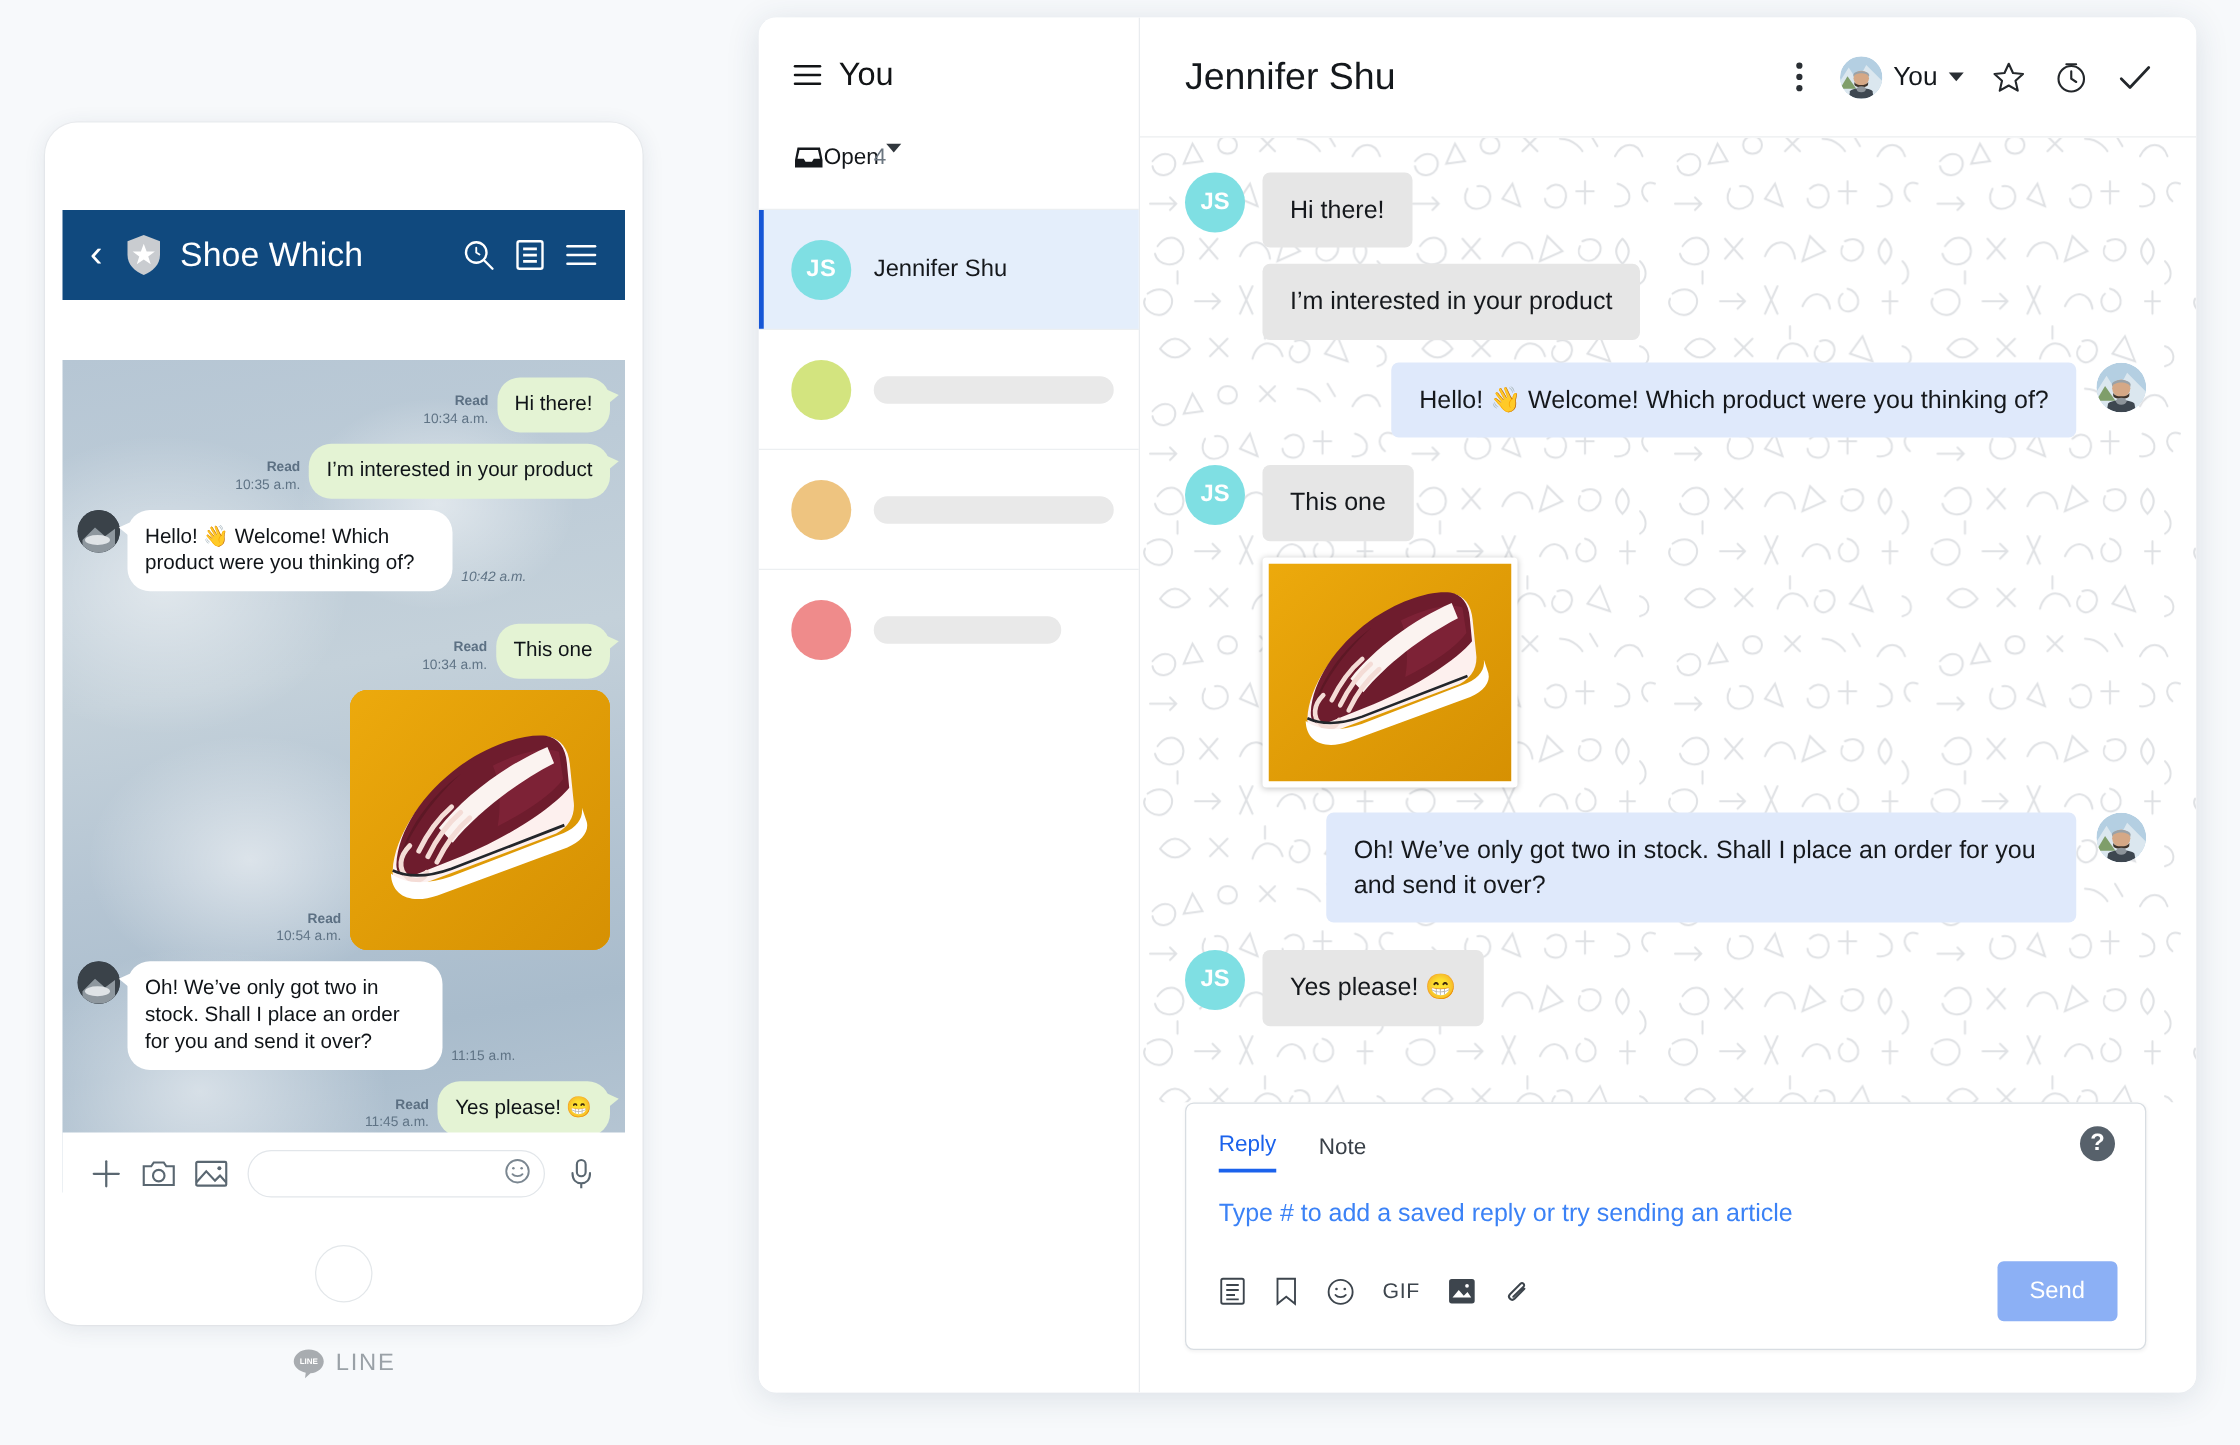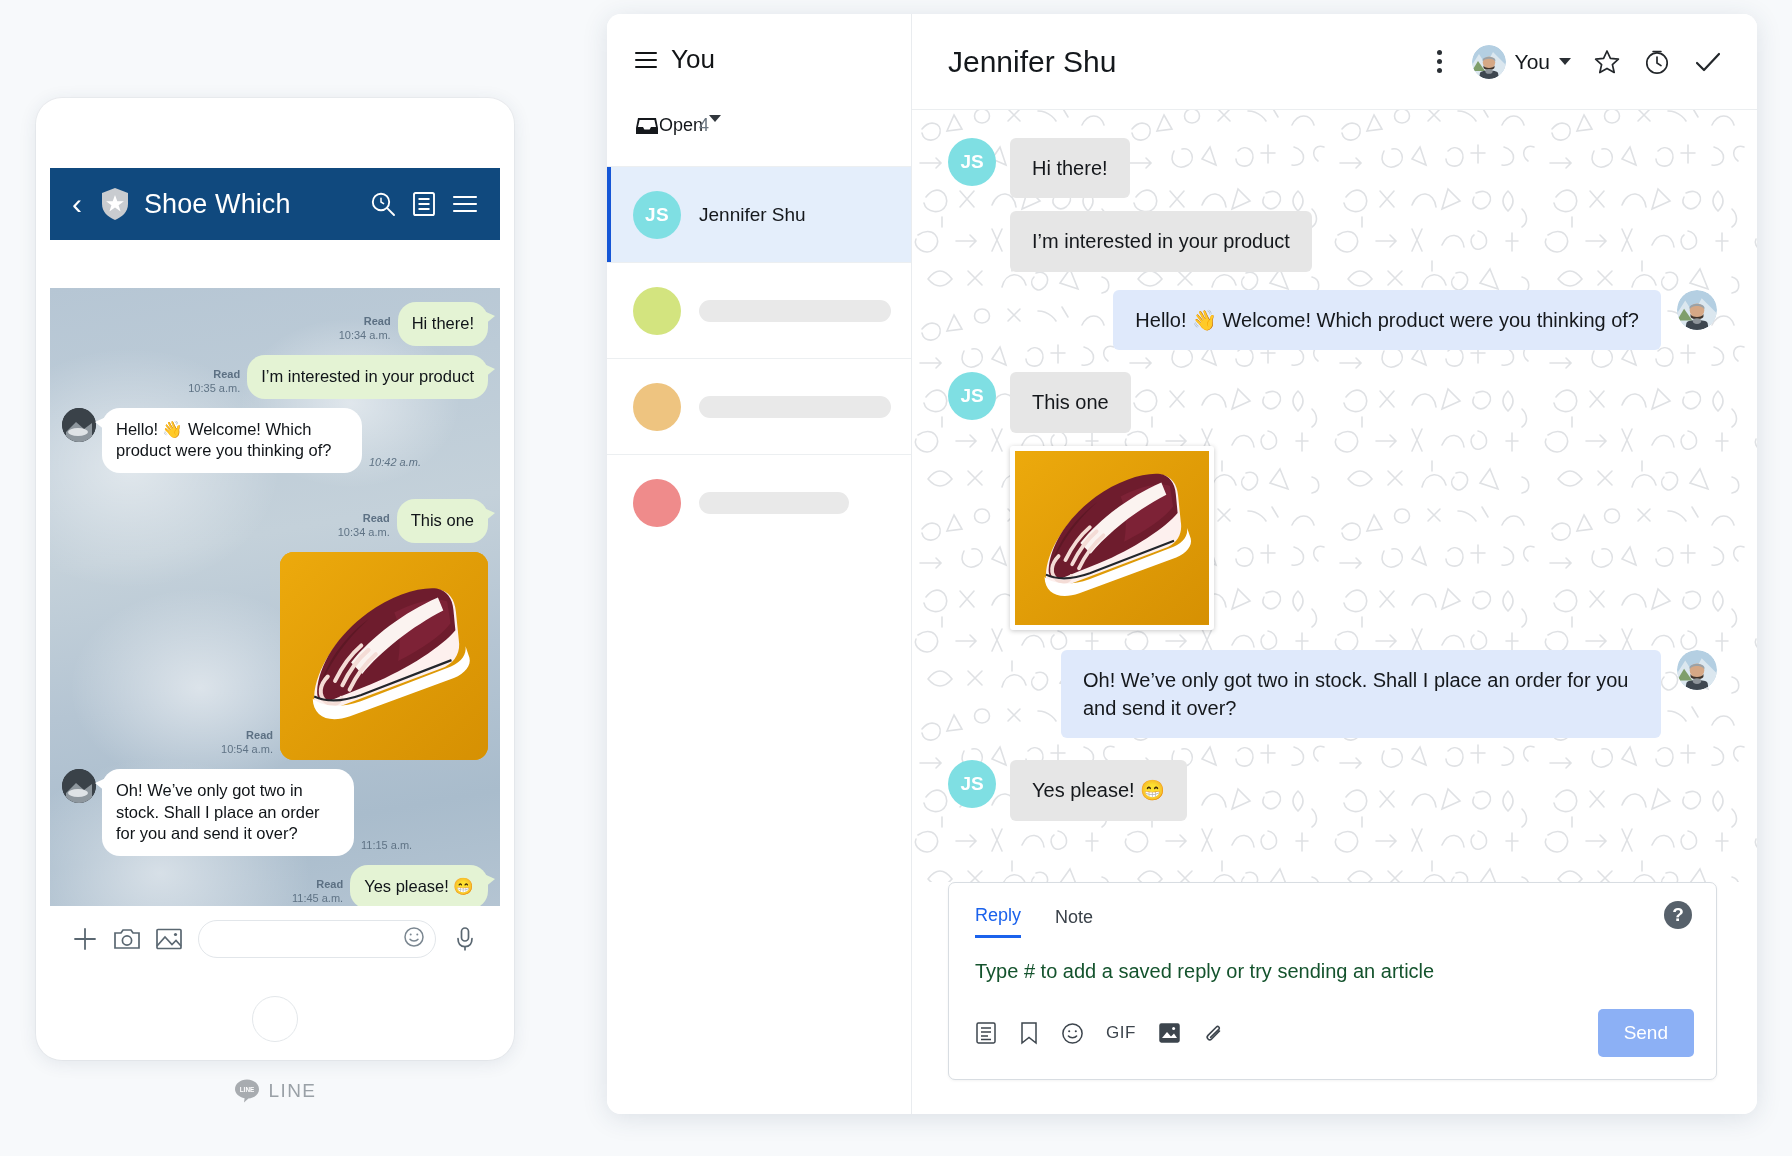--- a/index.html
+++ b/index.html
@@ -179,21 +179,21 @@
     box-shadow: 0 1px 3px rgba(0,0,0,.05);
   }
   .cmp-tabs { display:flex; align-items:center; gap: 34px; padding: 22px 26px 0 26px; position:relative; }
   .cmp-tab { font-size:18px; color:#3a4149; padding-bottom:9px; }
   .cmp-tab.active { color:#1b62ec; border-bottom:3px solid #1b62ec; }
   .help-badge {
     position:absolute; right:24px; top:18px; width:28px;height:28px;border-radius:50%;
     background:#57616b; color:#fff; font-size:19px; font-weight:700;
     display:flex;align-items:center;justify-content:center;
   }
-  .cmp-placeholder { padding: 22px 26px 0 26px; font-size:20px; color:#14532d; }
+  .cmp-placeholder { padding: 22px 26px 0 26px; font-size:20px; color:#3b82f6; }
   .cmp-foot { display:flex; padding: 26px 22px 22px 26px; }
   .cmp-tools { display:flex; align-items:center; gap:22px; flex:1 1 auto; color:#3d454d; }
   .cmp-tools svg { display:block; }
   .gif-txt { font-size:17px; color:#3d454d; letter-spacing:.5px; font-weight:500;}
   .send-btn {
     background:#8cb0f5; color:#fff; border:none; border-radius:5px;
     font-size:19px; padding: 13px 26px; font-family:inherit; cursor:pointer;
   }
 </style>
 </head>

